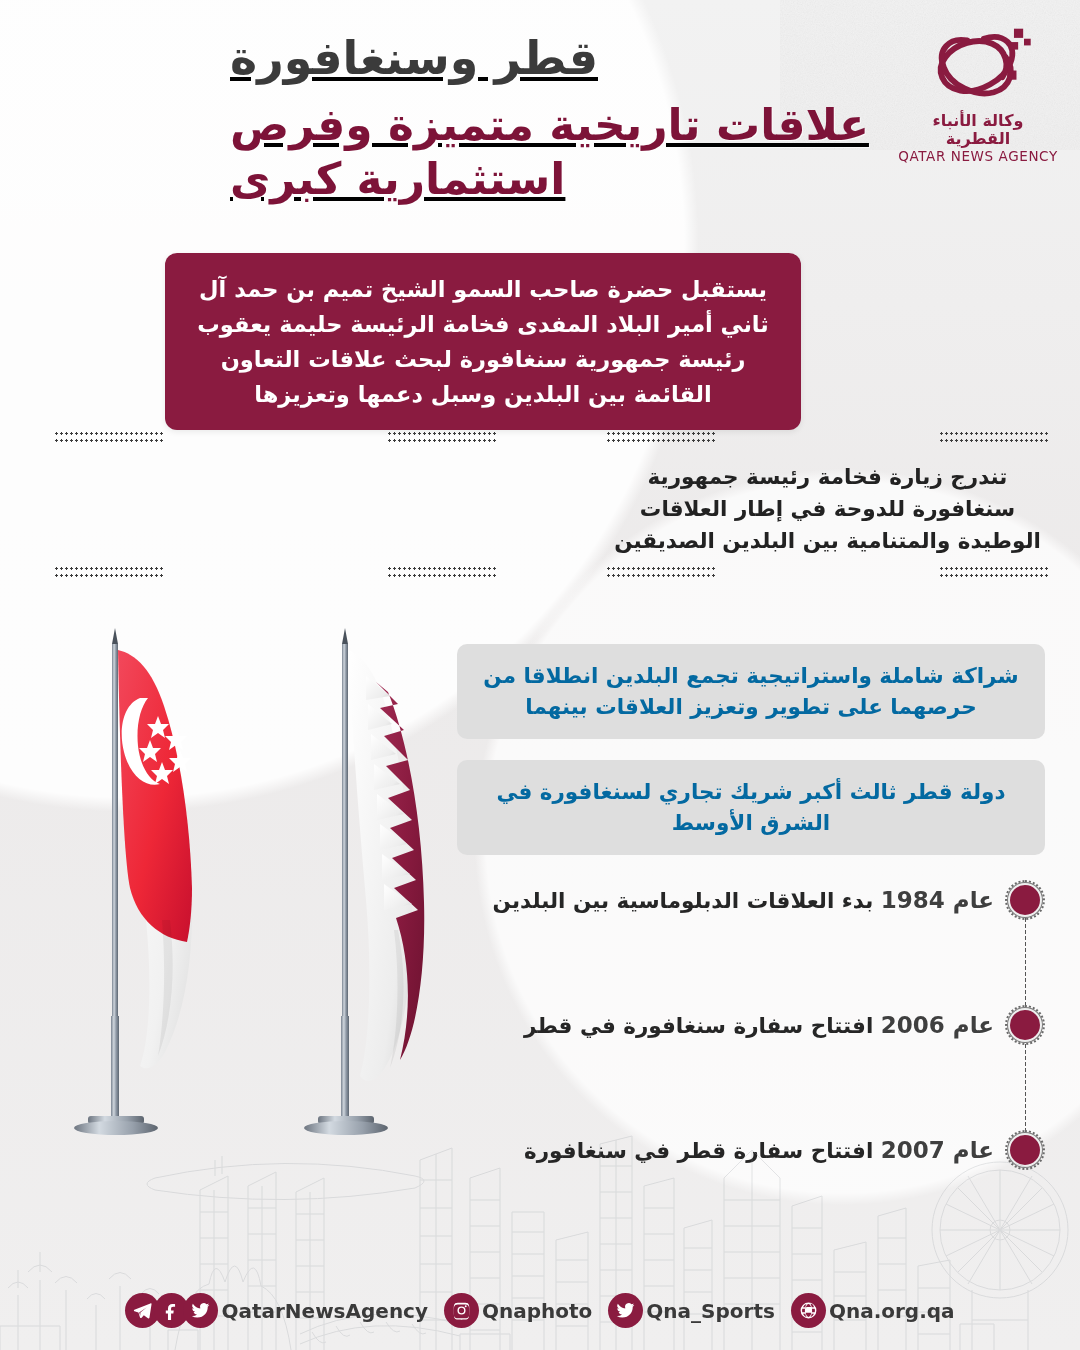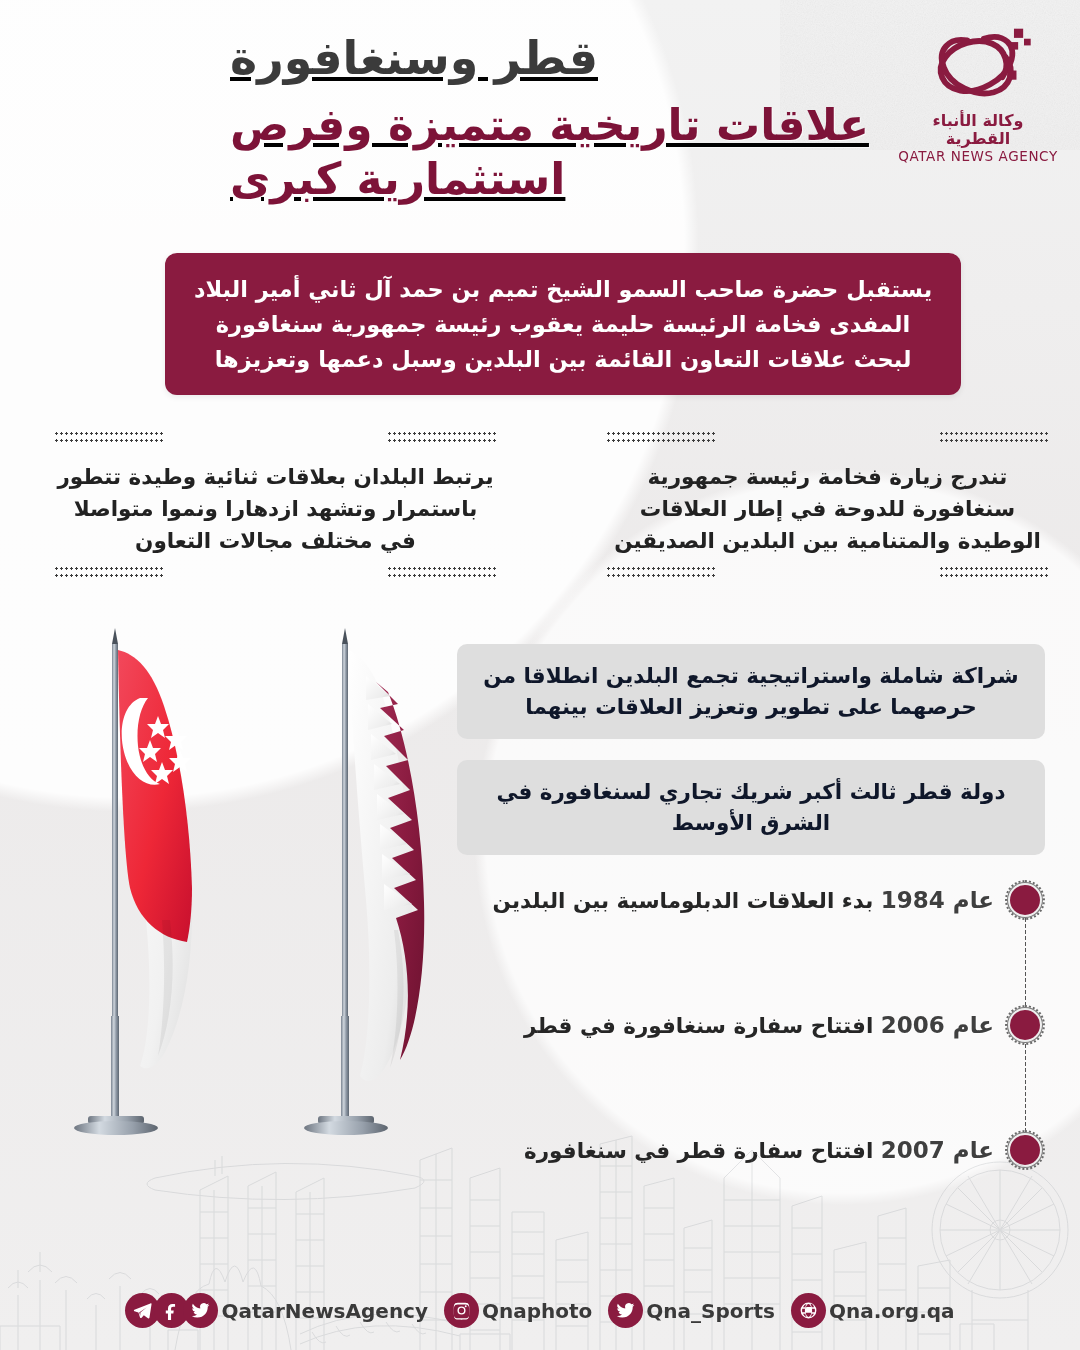--- a/index.html
+++ b/index.html
@@ -49,21 +49,21 @@
   .headline {
     margin-top:16px;
     font-size:44px; font-weight:bold; color:#7d1338; line-height:1.22;
     text-shadow:1px 1px 0 rgba(255,255,255,.7);
     letter-spacing:-0.5px;
   }
 
   
   .lead-box {
     position:absolute; top:253px; left:165px;
-    width:796px; min-height:128px;
+    width:636px; min-height:128px;
     background:#8A1B40;
     border-radius:12px;
     padding:19px 26px 18px;
     color:#fff;
     font-size:22.5px;
     line-height:1.55;
     text-align:center;
     font-weight:600;
     box-shadow:0 2px 6px rgba(0,0,0,.08);
   }
@@ -96,21 +96,21 @@
 
   
   .flags { position:absolute; left:40px; top:620px; width:420px; height:560px; }
 
   
   .gbox {
     position:absolute;
     background:#dedede;
     border-radius:10px;
     padding:16px 24px;
-    font-size:21.5px; line-height:1.46; font-weight:600; color:#0f172a;
+    font-size:21.5px; line-height:1.46; font-weight:600; color:#0369a1;
     text-align:center;
   }
   #gbox1 { top:644px; left:457px; width:588px; }
   #gbox2 { top:760px; left:457px; width:588px; }
 
   
   .timeline { position:absolute; top:865px; left:440px; width:610px; height:300px; }
   .tl-line {
     position:absolute; right:23px; top:22px; width:3px; height:248px;
     background-image:radial-gradient(#555 42%, transparent 43%);
@@ -208,21 +208,20 @@
       <div class="dots tl"></div>
       <div class="dots tr"></div>
       <p>تندرج زيارة فخامة رئيسة جمهورية سنغافورة للدوحة في إطار العلاقات الوطيدة والمتنامية بين البلدين الصديقين</p>
       <div class="dots bl"></div>
       <div class="dots br"></div>
     </div>
 
     <div class="dnote left">
       <div class="dots tl"></div>
       <div class="dots tr"></div>
-      <p>يرتبط البلدان بعلاقات ثنائية وطيدة تتطور باستمرار وتشهد ازدهارا ونموا متواصلا في مختلف مجالات التعاون</p>
       <div class="dots bl"></div>
       <div class="dots br"></div>
     </div>
   </div>
 
   <svg class="flags" viewBox="0 0 420 560">
     <defs>
       <linearGradient id="sgRed" x1="0" y1="0" x2="1" y2="1">
         <stop offset="0%" stop-color="#f2485b"></stop>
           <stop offset="55%" stop-color="#ee2737"></stop>

